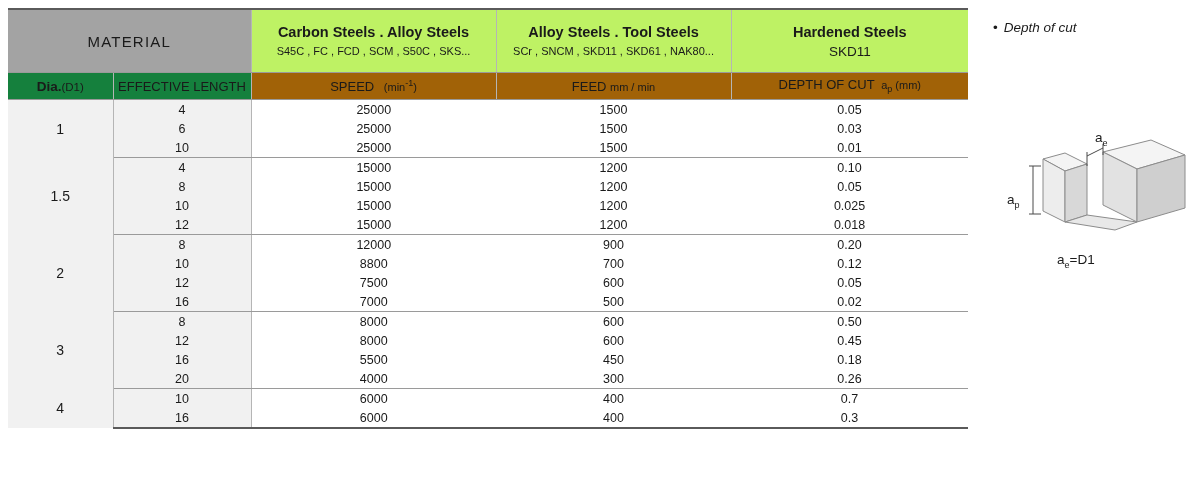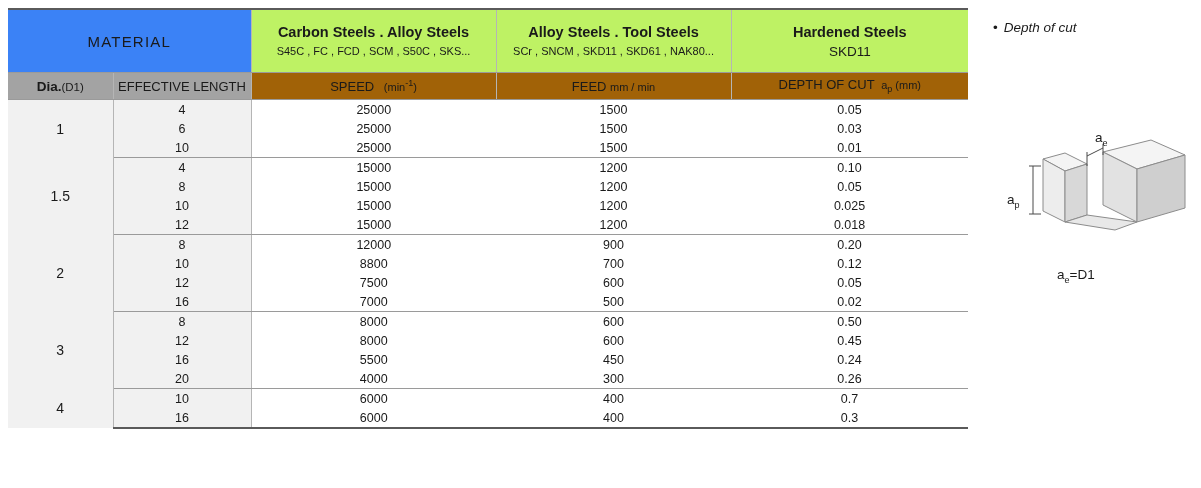--- a/index.html
+++ b/index.html
@@ -38,21 +38,21 @@
 
   
   .hdr-material {
     text-align: center;
     font-size: 15px;
     font-weight: bold;
     letter-spacing: 1.2px;
     border-bottom: 1px solid #9a9a9a;
     border-top: 2px solid #5a5a5a;
     height: 62px;
-    background: #3b82f6;
+    background: #a3a3a3;
   }
   .hdr-group {
     text-align: center;
     border-bottom: 1px solid #9a9a9a;
     border-top: 2px solid #5a5a5a;
     height: 62px;
     background: #bef264;
     padding: 0 4px;
   }
   .hdr-group .g-title {
@@ -81,21 +81,21 @@
 
   
   .sub-hdr {
     height: 26px;
     text-align: center;
     font-size: 12.5px;
     border-bottom: 1px solid #9a9a9a;
     background: #a16207;
   }
   .sub-hdr.shade {
-    background: #a3a3a3;
+    background: #15803d;
   }
   .sub-hdr .big {
     font-size: 13.5px;
     font-weight: bold;
   }
   .sub-hdr .small {
     font-size: 11.5px;
   }
   .sub-hdr .mid {
     font-size: 13px;
@@ -154,21 +154,21 @@
     font-style: italic;
     white-space: nowrap;
   }
   .note .bullet {
     font-style: normal;
     margin-right: 6px;
   }
   .caption {
     position: absolute;
     left: 72px;
-    top: 255px;
+    top: 240px;
     font-size: 13.5px;
     white-space: nowrap;
   }
   .lbl-ae {
     position: absolute;
     left: 110px;
     top: 118px;
     font-size: 13.5px;
   }
   .lbl-ap {
@@ -313,21 +313,21 @@
         <tr class="data">
           <td class="c-len">12</td>
           <td class="c-val">8000</td>
           <td class="c-val">600</td>
           <td class="c-val">0.45</td>
         </tr>
         <tr class="data">
           <td class="c-len">16</td>
           <td class="c-val">5500</td>
           <td class="c-val">450</td>
-          <td class="c-val">0.24</td>
+          <td class="c-val">0.18</td>
         </tr>
         <tr class="data group-end">
           <td class="c-len">20</td>
           <td class="c-val">4000</td>
           <td class="c-val">300</td>
           <td class="c-val">0.26</td>
         </tr>
         <tr class="data">
           <td class="c-dia" rowspan="2">4</td>
           <td class="c-len">10</td>

